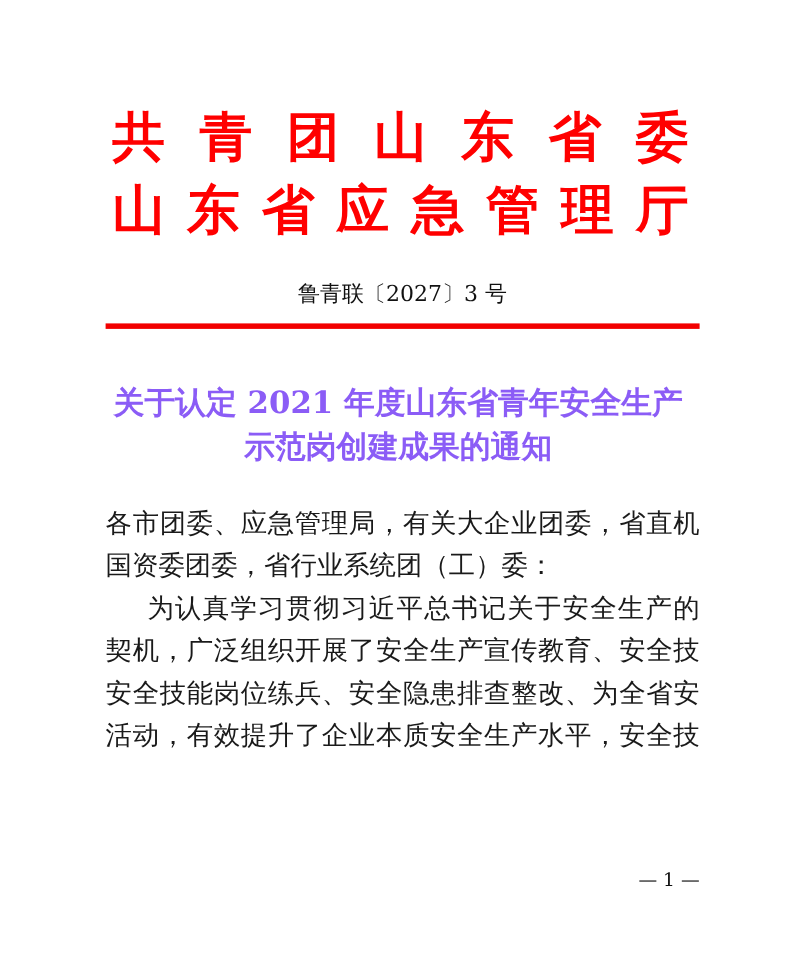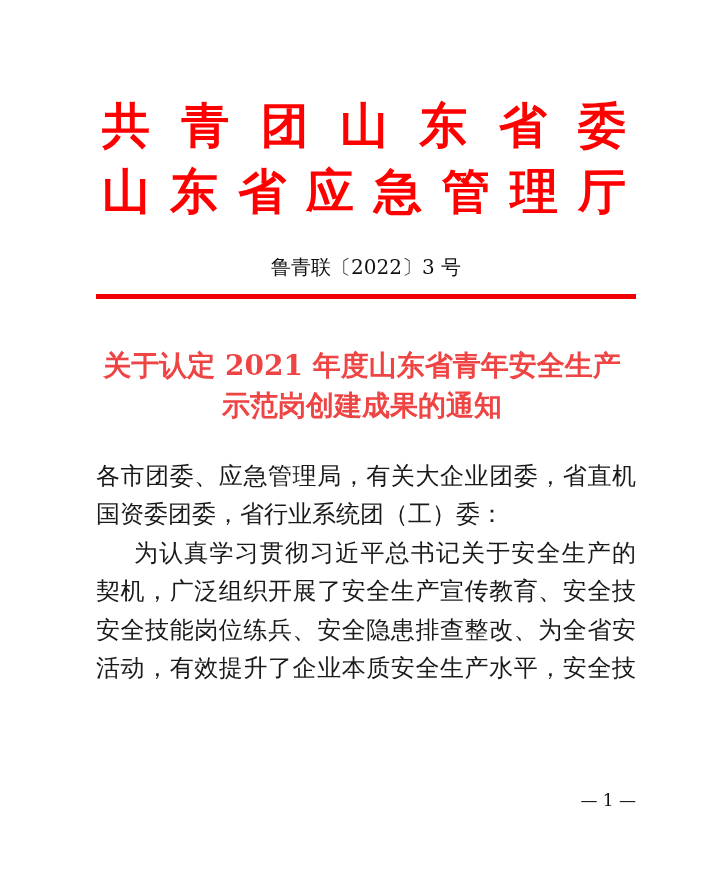--- a/index.html
+++ b/index.html
@@ -61,21 +61,21 @@
   
   .doc-title {
     position: absolute;
     top: 346px;
     left: 66px;
     width: 592px;
     text-align: center;
     font-size: 28px;
     font-weight: bold;
     line-height: 40px;
-    color: #ef4444;
+    color: #8b5cf6;
   }
 
   
   .body-block {
     position: absolute;
     top: 457px;
     left: 96px;
     width: 540px;
     font-size: 24px;
     color: #1a1a1a;
@@ -128,21 +128,21 @@
         <span>东</span>
         <span>省</span>
         <span>应</span>
         <span>急</span>
         <span>管</span>
         <span>理</span>
         <span>厅</span>
       </div>
   </div>
 
-  <div class="doc-number">鲁青联〔2022〕3 号</div>
+  <div class="doc-number">鲁青联〔2027〕3 号</div>
 
   <div class="red-rule"></div>
 
   <div class="doc-title">
     <div>关于认定 2021 年度山东省青年安全生产</div>
     <div>示范岗创建成果的通知</div>
   </div>
 
   <div class="body-block">
     <div class="bline">各市团委、应急管理局，有关大企业团委，省直机关团工委，省</div>

